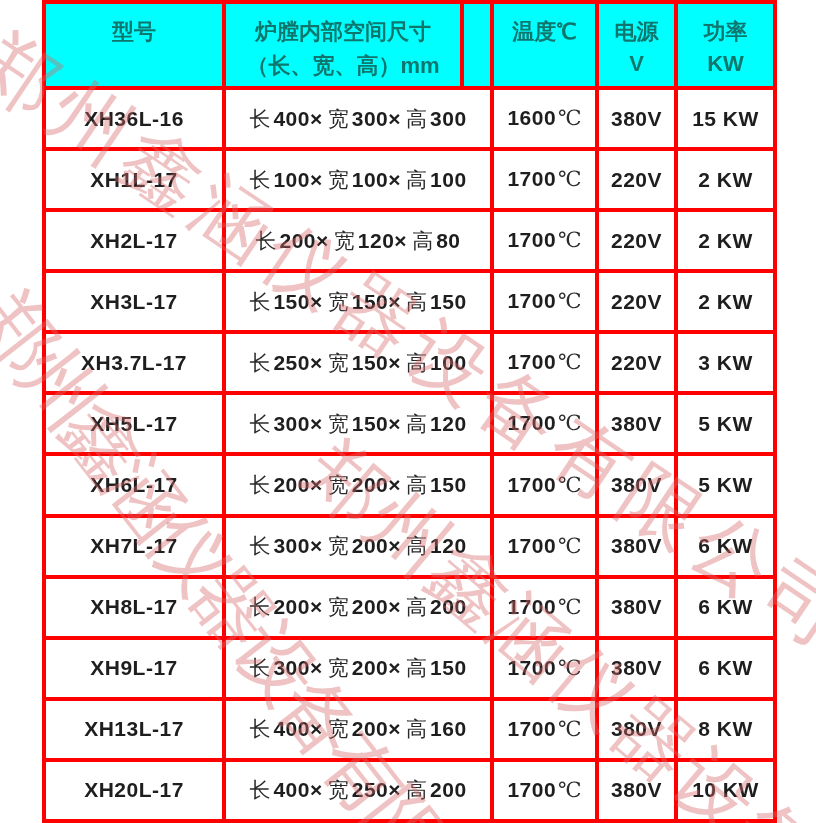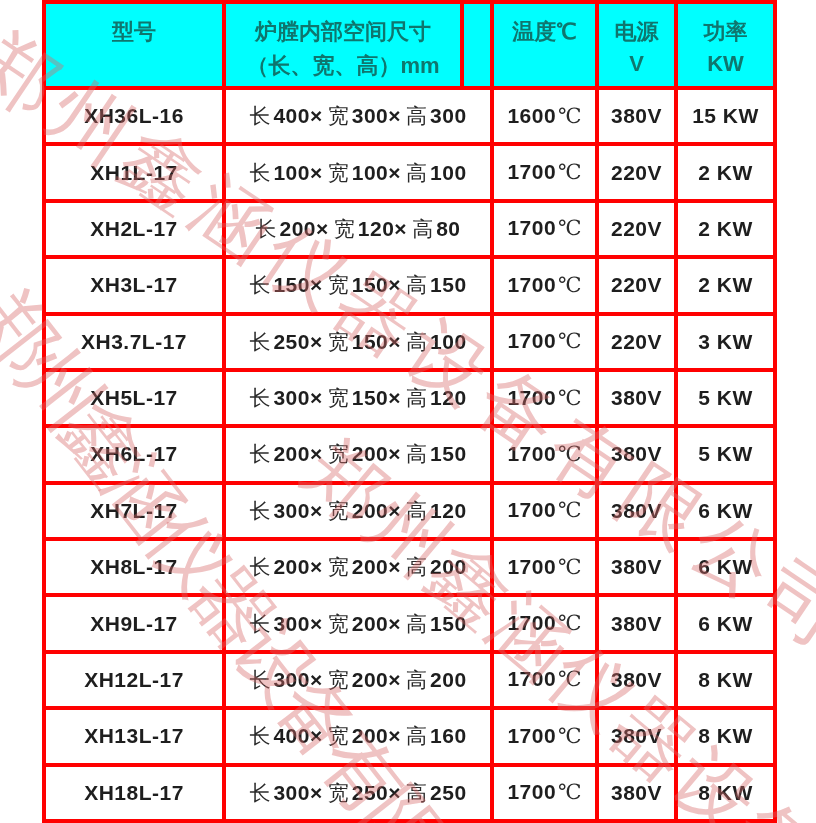--- a/index.html
+++ b/index.html
@@ -192,51 +192,42 @@
   <tr>
     <td><span class="num">XH9L-17</span></td>
     <td colspan="2">
       <span class="cjk">长</span><span class="num">300×</span><span class="cjk">宽</span><span class="num">200×</span><span class="cjk">高</span><span class="num">150</span>
     </td>
     <td><span class="num">1700</span><span class="cjk unit">℃</span></td>
     <td><span class="num">380V</span></td>
     <td><span class="num">6 KW</span></td>
   </tr>
 
-  <tr>
-    <td><span class="num">XH12L-17</span></td>
-    <td colspan="2">
-      <span class="cjk">长</span><span class="num">300×</span><span class="cjk">宽</span><span class="num">200×</span><span class="cjk">高</span><span class="num">200</span>
+
+  <tr>
+    <td><span class="num">XH13L-17</span></td>
+    <td colspan="2">
+      <span class="cjk">长</span><span class="num">400×</span><span class="cjk">宽</span><span class="num">200×</span><span class="cjk">高</span><span class="num">160</span>
     </td>
     <td><span class="num">1700</span><span class="cjk unit">℃</span></td>
     <td><span class="num">380V</span></td>
     <td><span class="num">8 KW</span></td>
   </tr>
 
-  <tr>
-    <td><span class="num">XH13L-17</span></td>
-    <td colspan="2">
-      <span class="cjk">长</span><span class="num">400×</span><span class="cjk">宽</span><span class="num">200×</span><span class="cjk">高</span><span class="num">160</span>
-    </td>
-    <td><span class="num">1700</span><span class="cjk unit">℃</span></td>
-    <td><span class="num">380V</span></td>
-    <td><span class="num">8 KW</span></td>
-  </tr>
-
-
-  <tr>
-    <td><span class="num">XH18L-17</span></td>
-    <td colspan="2">
-      <span class="cjk">长</span><span class="num">300×</span><span class="cjk">宽</span><span class="num">250×</span><span class="cjk">高</span><span class="num">250</span>
-    </td>
-    <td><span class="num">1700</span><span class="cjk unit">℃</span></td>
-    <td><span class="num">380V</span></td>
-    <td><span class="num">8 KW</span></td>
-  </tr>
-
+
+
+  <tr>
+    <td><span class="num">XH20L-17</span></td>
+    <td colspan="2">
+      <span class="cjk">长</span><span class="num">400×</span><span class="cjk">宽</span><span class="num">250×</span><span class="cjk">高</span><span class="num">200</span>
+    </td>
+    <td><span class="num">1700</span><span class="cjk unit">℃</span></td>
+    <td><span class="num">380V</span></td>
+    <td><span class="num">10 KW</span></td>
+  </tr>
 </tbody>
   </table>
 </div>
 
 <div class="wm-layer">
   <div class="wm wm1">郑州鑫涵仪器设备有限公司</div>
   <div class="wm wm2">郑州鑫涵仪器设备有限公司</div>
   <div class="wm wm3">郑州鑫涵仪器设备有限公司</div>
 </div>
 

